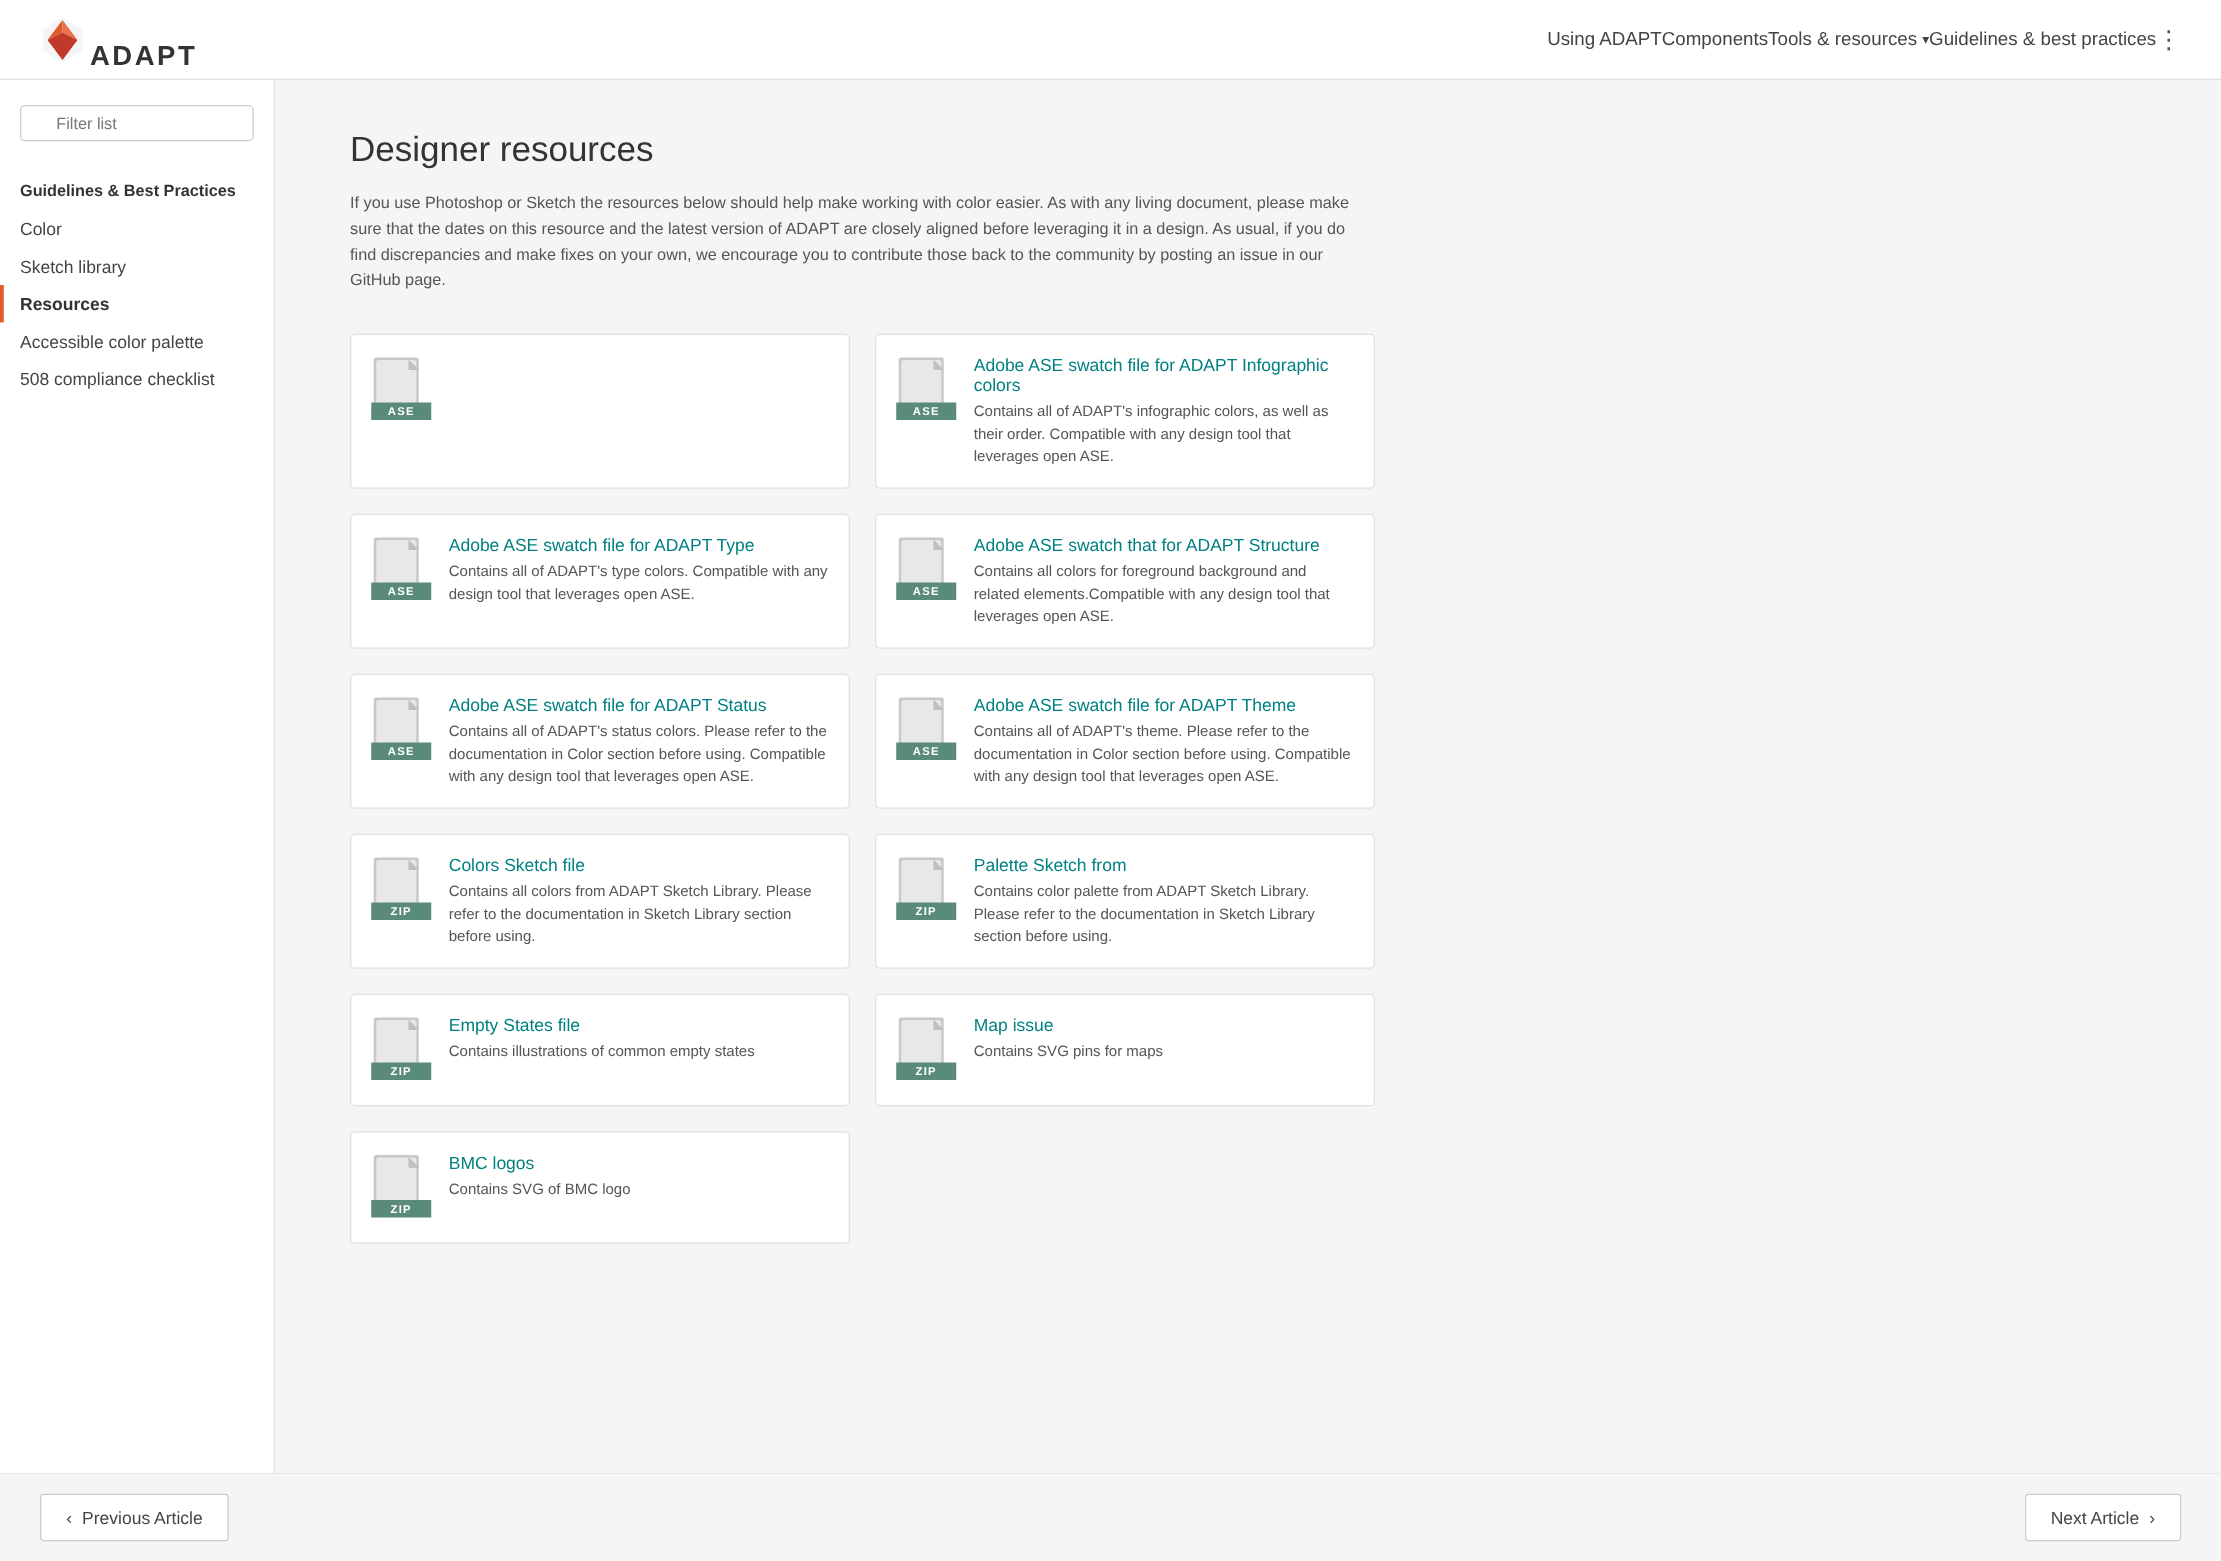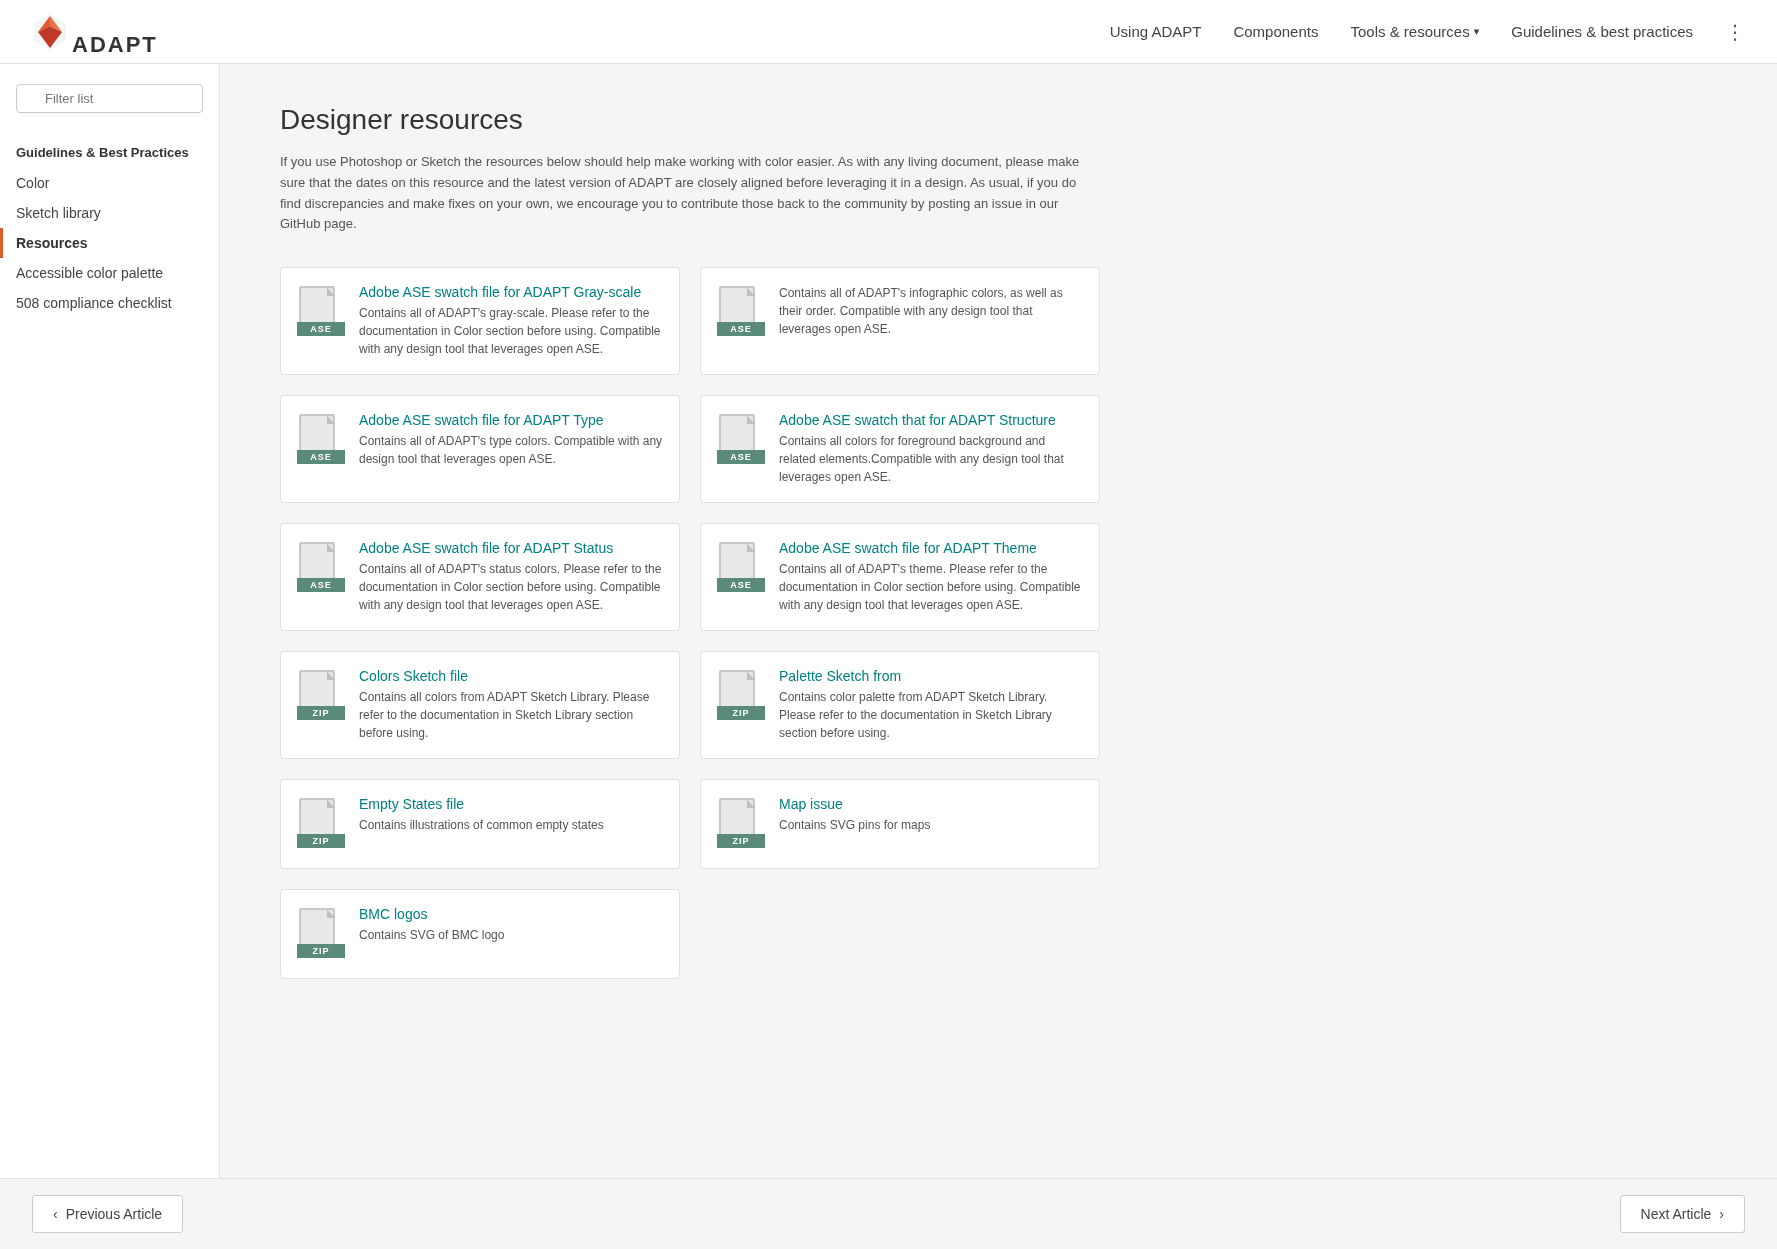--- a/index.html
+++ b/index.html
@@ -26,21 +26,20 @@
       font-size: 22px;
       font-weight: 700;
       letter-spacing: 2px;
       color: #333;
       margin-left: 4px;
       margin-top: 26px;
     }
     .nav {
       display: flex;
       align-items: center;
-      gap: 32px;
     }
     .nav-item {
       font-size: 15px;
       color: #444;
       cursor: pointer;
       text-decoration: none;
       display: flex;
       align-items: center;
       gap: 4px;
     }
@@ -267,36 +266,33 @@
     <div class="resource-card">
       <div class="file-icon-wrap">
         <svg class="file-icon-svg" viewBox="0 0 48 56">
           <rect x="2" y="2" width="36" height="48" rx="2" ry="2" fill="#c8c8c8"></rect>
           <rect x="4" y="4" width="32" height="44" rx="2" ry="2" fill="#e8e8e8"></rect>
           <polygon points="30,4 38,12 30,12" fill="#b0b0b0"></polygon>
           <polygon points="30,4 30,12 38,12" fill="#c0c0c0"></polygon>
         </svg>
         <div class="file-badge" style="background:#5a8a7a">ASE</div>
       </div>
-      <div class="resource-info">
-        <div class="resource-title">Adobe ASE swatch file for ADAPT Gray-scale</div>
-        <div class="resource-desc">Contains all of ADAPT's gray-scale. Please refer to the documentation in Color section before using. Compatible with any design tool that leverages open ASE.</div>
-      </div>
-    </div>
-        <div class="resource-card">
-      <div class="file-icon-wrap">
-        <svg class="file-icon-svg" viewBox="0 0 48 56">
-          <rect x="2" y="2" width="36" height="48" rx="2" ry="2" fill="#c8c8c8"></rect>
-          <rect x="4" y="4" width="32" height="44" rx="2" ry="2" fill="#e8e8e8"></rect>
-          <polygon points="30,4 38,12 30,12" fill="#b0b0b0"></polygon>
-          <polygon points="30,4 30,12 38,12" fill="#c0c0c0"></polygon>
-        </svg>
-        <div class="file-badge" style="background:#5a8a7a">ASE</div>
-      </div>
-      <div class="resource-info">
+    </div>
+        <div class="resource-card">
+      <div class="file-icon-wrap">
+        <svg class="file-icon-svg" viewBox="0 0 48 56">
+          <rect x="2" y="2" width="36" height="48" rx="2" ry="2" fill="#c8c8c8"></rect>
+          <rect x="4" y="4" width="32" height="44" rx="2" ry="2" fill="#e8e8e8"></rect>
+          <polygon points="30,4 38,12 30,12" fill="#b0b0b0"></polygon>
+          <polygon points="30,4 30,12 38,12" fill="#c0c0c0"></polygon>
+        </svg>
+        <div class="file-badge" style="background:#5a8a7a">ASE</div>
+      </div>
+      <div class="resource-info">
+        <div class="resource-title">Adobe ASE swatch file for ADAPT Infographic colors</div>
         <div class="resource-desc">Contains all of ADAPT's infographic colors, as well as their order. Compatible with any design tool that leverages open ASE.</div>
       </div>
     </div>
         <div class="resource-card">
       <div class="file-icon-wrap">
         <svg class="file-icon-svg" viewBox="0 0 48 56">
           <rect x="2" y="2" width="36" height="48" rx="2" ry="2" fill="#c8c8c8"></rect>
           <rect x="4" y="4" width="32" height="44" rx="2" ry="2" fill="#e8e8e8"></rect>
           <polygon points="30,4 38,12 30,12" fill="#b0b0b0"></polygon>
           <polygon points="30,4 30,12 38,12" fill="#c0c0c0"></polygon>

